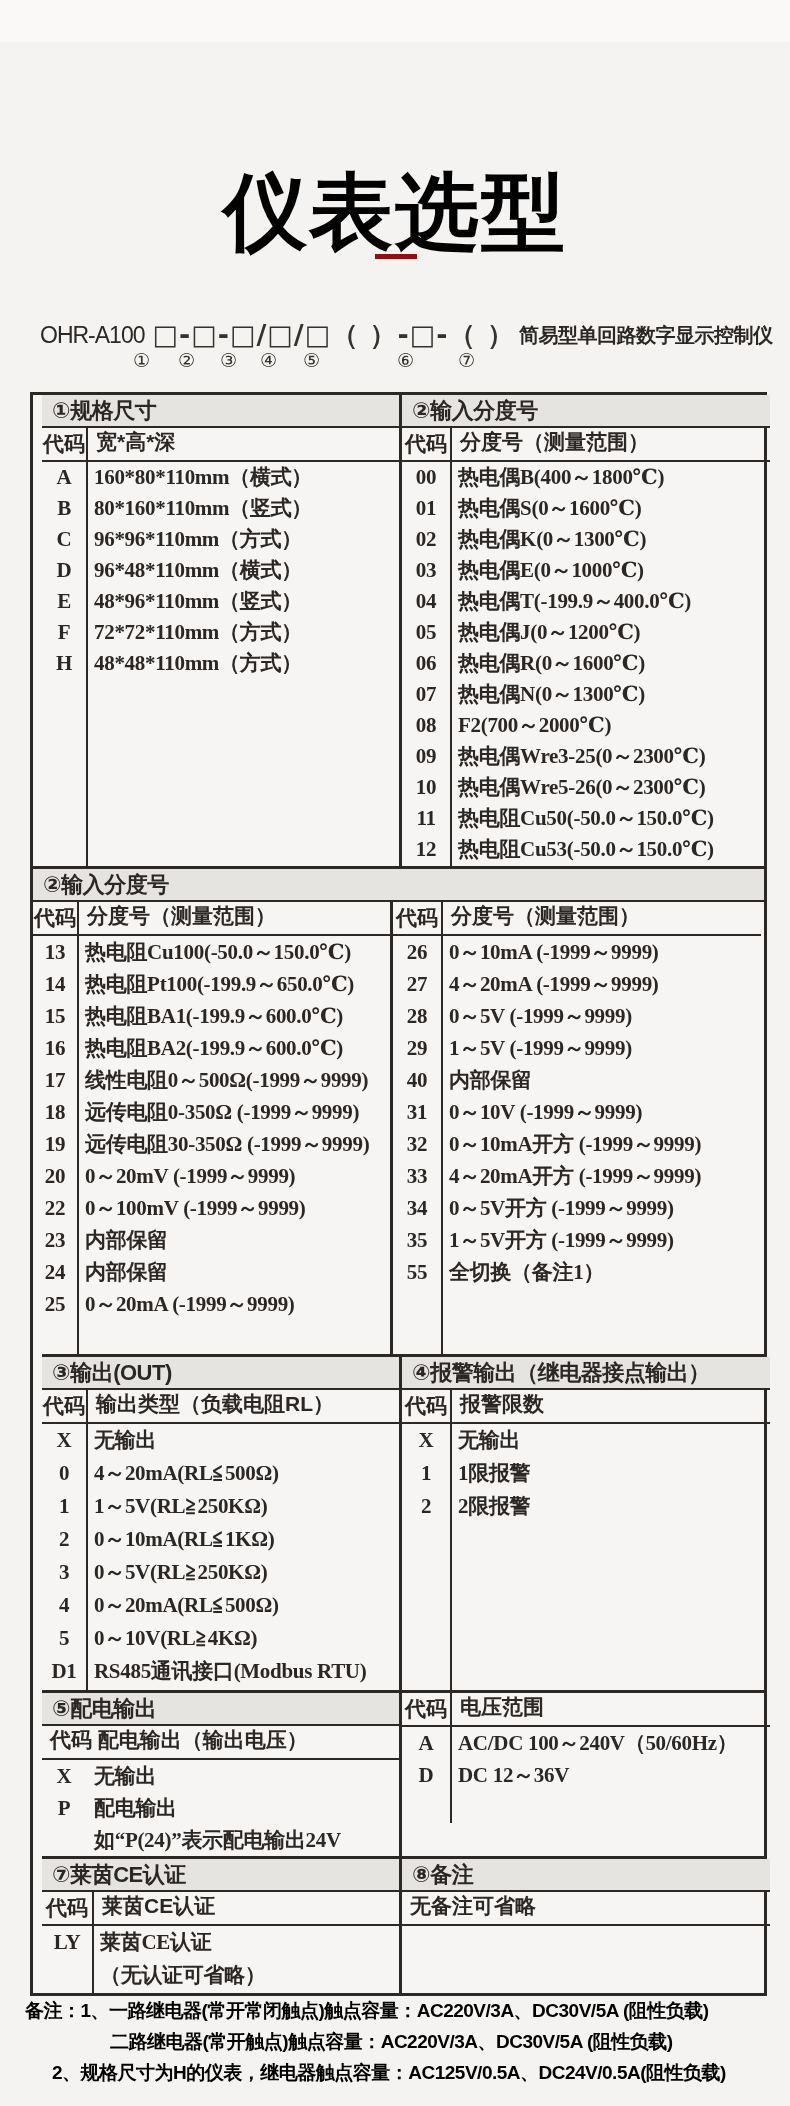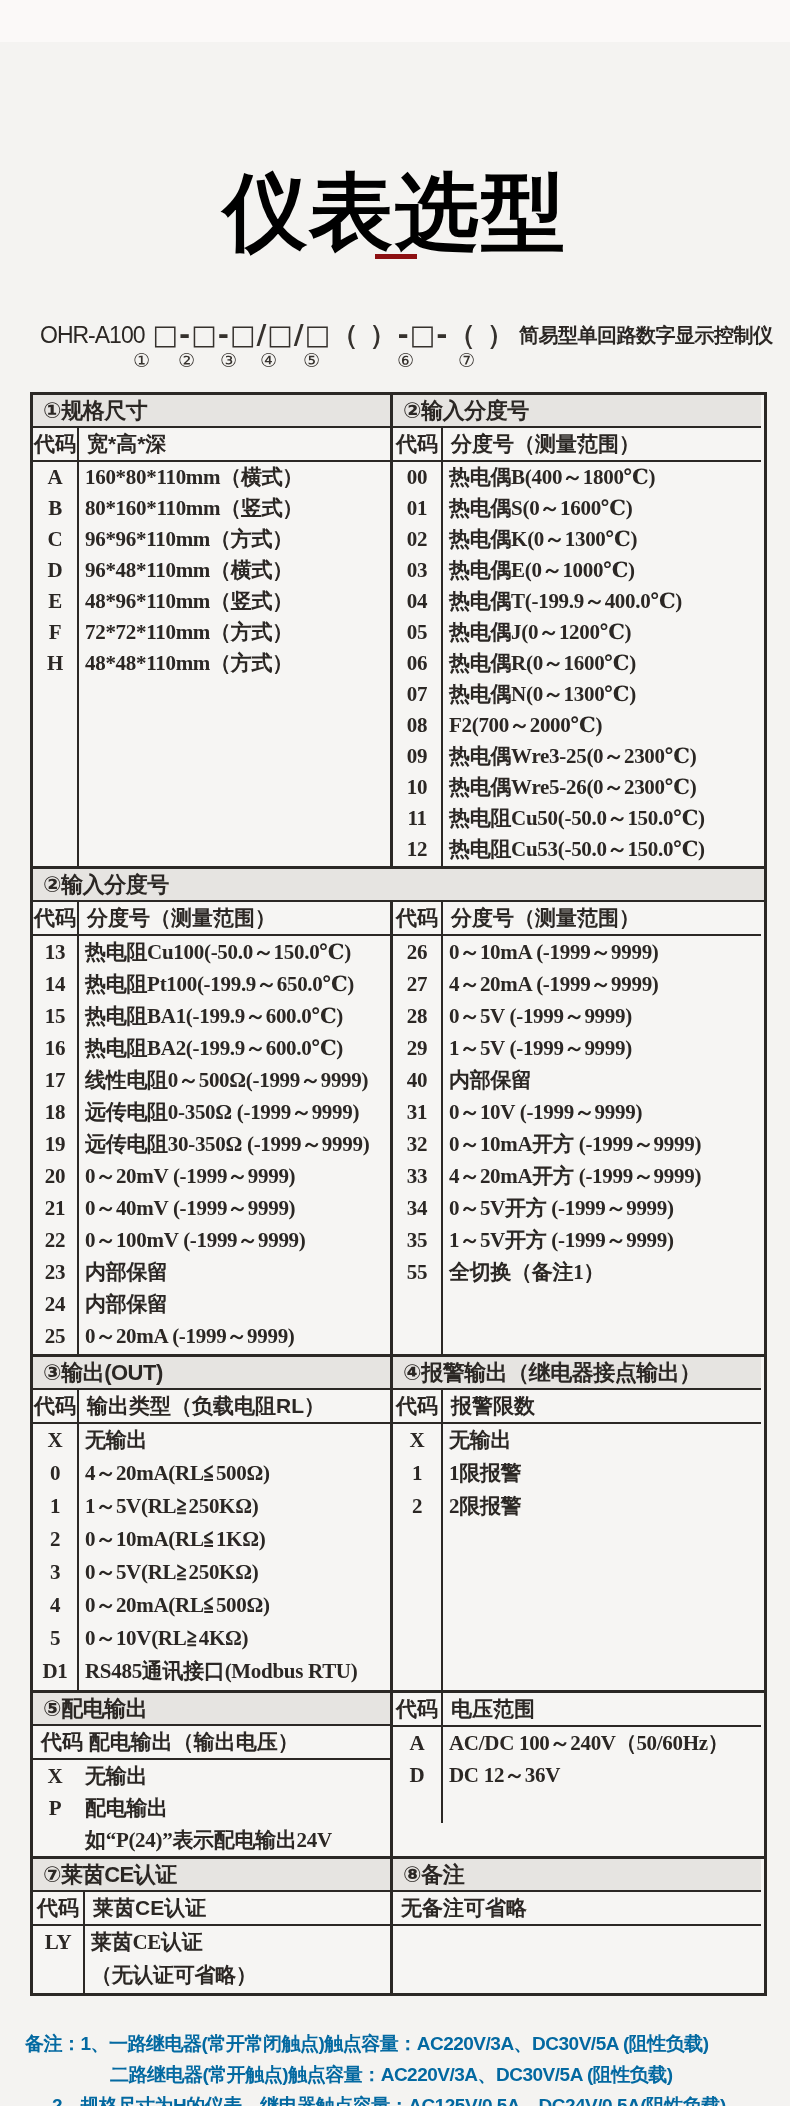--- a/index.html
+++ b/index.html
@@ -24,31 +24,31 @@
   .circles span:nth-of-type(1){left:133px}
   .circles span:nth-of-type(2){left:178px}
   .circles span:nth-of-type(3){left:220px}
   .circles span:nth-of-type(4){left:260px}
   .circles span:nth-of-type(5){left:303px}
   .circles span:nth-of-type(6){left:397px}
   .circles span:nth-of-type(7){left:458px}
 
   
   .sheet{position:absolute;left:30px;top:392px;width:731px;border:3px solid #2b2825;background:#f6f5f3;}
-  .sec{display:flex;border-top:3px solid #2b2825;}
+  .sec{display:flex;border-top:3px solid #2b2825;margin-left:9px;}
   .sec:first-child{border-top:none;}
   .sec2wrap{border-top:3px solid #2b2825;}
   .sec2wrap .body{display:flex;}
   .half{flex:0 0 auto;}
   .lh{width:357px;}
   .rh{width:368px;border-left:3px solid #2b2825;}
   .band{height:31px;line-height:31px;padding-left:10px;background:#e6e4e1;
         border-bottom:2px solid #2b2825;font-family:"Liberation Sans","DejaVu Sans",sans-serif;
         font-weight:700;font-size:22px;letter-spacing:-0.5px;white-space:nowrap;}
-  .colhdr{height:32px;border-bottom:2px solid #2b2825;display:flex;align-items:center;
+  .colhdr{height:32px;border-bottom:2px solid #2b2825;display:flex;
         font-family:"Liberation Sans","DejaVu Sans",sans-serif;font-weight:700;font-size:21px;white-space:nowrap;}
   .ccell{width:44px;text-align:center;flex:0 0 auto;}
   .rh .ccell{width:48px;}
   .s5 .ccell{width:50px;}
   .colhdr .ccell{align-self:stretch;line-height:32px;border-right:2px solid #2b2825;}
   .dcell{padding-left:8px;flex:1;white-space:nowrap;}
   .single{padding-left:8px;white-space:nowrap;}
   .serifcell{font-family:Liberation Mono, monospace;}
   .data{position:relative;}
   .row{display:flex;font-weight:700;font-size:21px;letter-spacing:-0.3px;white-space:nowrap;}
@@ -57,21 +57,21 @@
   .h266 .row{line-height:33px;}
   .h96  .row{line-height:32px;}
   .h67  .row{line-height:33px;}
   .h404{height:404px;} .h418{height:418px;} .h266{height:266px;} .h96{height:96px;} .h67{height:67px;}
   .vline{position:absolute;left:44px;top:0;bottom:0;width:2px;background:#2b2825;}
   .rh .vline{left:48px;}
   .s5 .vline{left:50px;}
 
   
   .note{position:absolute;font-family:"Liberation Sans","DejaVu Sans",sans-serif;
-        font-weight:700;font-size:19px;letter-spacing:-0.5px;white-space:nowrap;color:#0369a1;margin-top:33px;}
+        font-weight:700;font-size:19px;letter-spacing:-0.5px;white-space:nowrap;color:#000000;}
   .note1{left:25px;top:1998px;}
   .note2{left:110px;top:2029px;}
   .note3{left:52px;top:2060px;}
 </style>
 </head>
 <body>
 
 <div id="page">
   <div class="topstrip"></div>
   <h1 class="page-title">仪表选型</h1>
@@ -237,24 +237,20 @@
               </div>
               <div class="row">
                 <span class="ccell">19</span>
                 <span class="dcell">远传电阻30-350Ω (-1999～9999)</span>
               </div>
               <div class="row">
                 <span class="ccell">20</span>
                 <span class="dcell">0～20mV (-1999～9999)</span>
               </div>
               <div class="row">
-                <span class="ccell">21</span>
-                <span class="dcell">0～40mV (-1999～9999)</span>
-              </div>
-              <div class="row">
                 <span class="ccell">22</span>
                 <span class="dcell">0～100mV (-1999～9999)</span>
               </div>
               <div class="row">
                 <span class="ccell">23</span>
                 <span class="dcell">内部保留</span>
               </div>
               <div class="row">
                 <span class="ccell">24</span>
                 <span class="dcell">内部保留</span>

